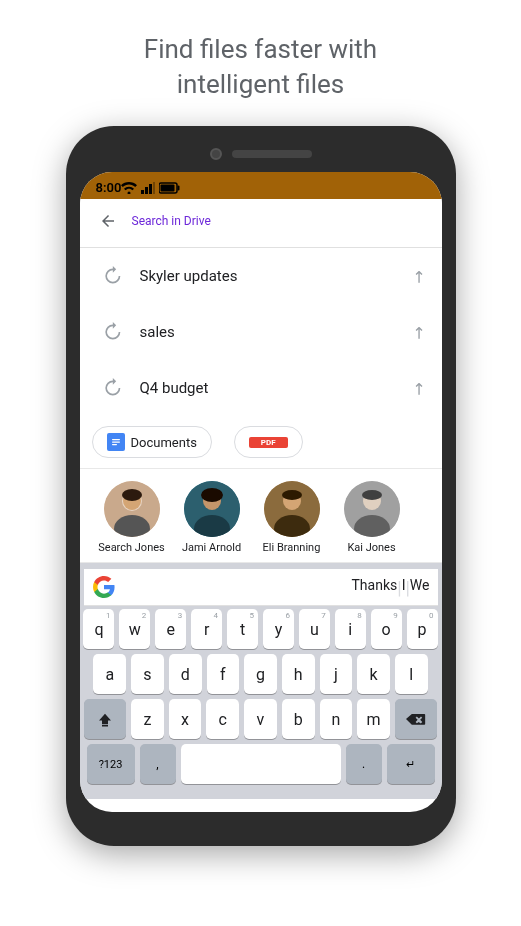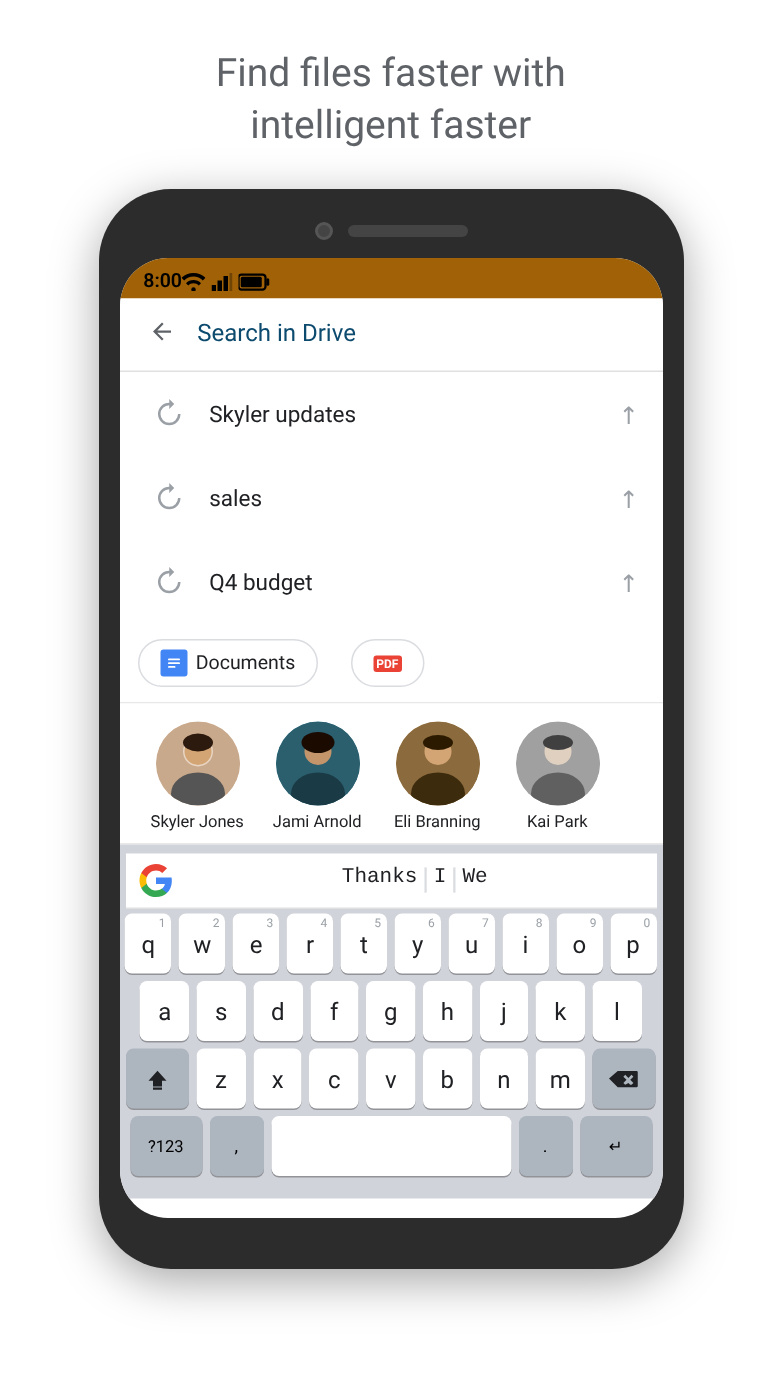--- a/index.html
+++ b/index.html
@@ -97,22 +97,22 @@
     .back-btn {
       width: 32px; height: 32px;
       display: flex; align-items: center; justify-content: center;
       cursor: pointer;
       color: #5f6368;
       font-size: 18px;
     }
     .search-input-area {
       flex: 1;
       padding: 0 8px;
-      font-size: 16px;
-      color: #0c4a6e;
+      font-size: 12px;
+      color: #6d28d9;
     }
 
     
     .suggestions {
       background: #fff;
     }
     .suggestion-item {
       display: flex;
       align-items: center;
       padding: 12px 16px;
@@ -258,21 +258,21 @@
       background: #adb5bf;
       flex: 1.3;
       max-width: 44px;
     }
   </style>
 </head>
 <body>
 
 <div class="page-header">
   <span>Find files faster with</span><br>
-  <span>intelligent faster</span>
+  <span>intelligent files</span>
 </div>
 
 <div class="phone-wrapper">
   <div class="phone">
 
     <div class="phone-top">
       <div class="phone-camera"></div>
       <div class="phone-speaker"></div>
     </div>
 
@@ -354,40 +354,40 @@
               <rect x="3" y="4" width="8" height="1.2" rx="0.6" fill="white"></rect>
               <rect x="3" y="6.5" width="8" height="1.2" rx="0.6" fill="white"></rect>
               <rect x="3" y="9" width="5" height="1.2" rx="0.6" fill="white"></rect>
             </svg>
           </div>
           <span>Documents</span>
         </div>
 
 
         <div class="chip chip-pdf">
-          <div class="chip-icon" style="background:#ea4335;color:white;border-radius:2px;padding:1px 2px;font-size:8px;font-weight:bold;width:auto;height:auto;">
+          <div class="chip-icon" style="background:#ea4335;color:white;border-radius:2px;padding:1px 12px;font-size:8px;font-weight:bold;width:auto;height:auto;">
             <span>PDF</span>
           </div>
         </div>
       </div>
 
       <div class="people-row">
         <div class="person">
           <div class="avatar avatar-skyler">
 
             <svg width="56" height="56" viewBox="0 0 56 56">
               <circle cx="28" cy="28" r="28" fill="#c9a98c"></circle>
               <circle cx="28" cy="20" r="10" fill="#e8d5c4"></circle>
               <ellipse cx="28" cy="48" rx="18" ry="14" fill="#555"></ellipse>
               <circle cx="28" cy="20" r="9" fill="#d4a574"></circle>
 
               <ellipse cx="28" cy="14" rx="10" ry="6" fill="#2c1a0e"></ellipse>
             </svg>
           </div>
-          <span class="person-name">Skyler Jones</span>
+          <span class="person-name">Search Jones</span>
         </div>
         <div class="person">
           <div class="avatar avatar-jami">
             <svg width="56" height="56" viewBox="0 0 56 56">
               <circle cx="28" cy="28" r="28" fill="#2c5f6e"></circle>
               <circle cx="28" cy="20" r="9" fill="#c4956a"></circle>
               <ellipse cx="28" cy="48" rx="18" ry="14" fill="#1a3a45"></ellipse>
               <ellipse cx="28" cy="14" rx="11" ry="7" fill="#1a0a00"></ellipse>
             </svg>
           </div>
@@ -406,37 +406,37 @@
         </div>
         <div class="person">
           <div class="avatar avatar-kai">
             <svg width="56" height="56" viewBox="0 0 56 56">
               <circle cx="28" cy="28" r="28" fill="#a0a0a0"></circle>
               <circle cx="28" cy="20" r="9" fill="#e0d0c0"></circle>
               <ellipse cx="28" cy="48" rx="18" ry="14" fill="#606060"></ellipse>
               <ellipse cx="28" cy="14" rx="10" ry="5" fill="#404040"></ellipse>
             </svg>
           </div>
-          <span class="person-name">Kai Park</span>
+          <span class="person-name">Kai Jones</span>
         </div>
       </div>
 
       <div class="keyboard">
 
         <div style="display:flex;background:#fff;padding:6px 8px;margin-bottom:3px;align-items:center;border-bottom:1px solid #e0e0e0;">
 
           <div style="width:24px;height:24px;margin-right:8px;flex-shrink:0;">
             <svg viewBox="0 0 24 24" width="24" height="24">
               <path d="M22.56 12.25c0-.78-.07-1.53-.2-2.25H12v4.26h5.92c-.26 1.37-1.04 2.53-2.21 3.31v2.77h3.57c2.08-1.92 3.28-4.74 3.28-8.09z" fill="#4285F4"></path>
               <path d="M12 23c2.97 0 5.46-.98 7.28-2.66l-3.57-2.77c-.98.66-2.23 1.06-3.71 1.06-2.86 0-5.29-1.93-6.16-4.53H2.18v2.84C3.99 20.53 7.7 23 12 23z" fill="#34A853"></path>
               <path d="M5.84 14.09c-.22-.66-.35-1.36-.35-2.09s.13-1.43.35-2.09V7.07H2.18C1.43 8.55 1 10.22 1 12s.43 3.45 1.18 4.93l3.66-2.84z" fill="#FBBC05"></path>
               <path d="M12 5.38c1.62 0 3.06.56 4.21 1.64l3.15-3.15C17.45 2.09 14.97 1 12 1 7.7 1 3.99 3.47 2.18 7.07l3.66 2.84c.87-2.6 3.3-4.53 6.16-4.53z" fill="#EA4335"></path>
             </svg>
           </div>
-          <div style="flex:1;display:flex;justify-content:center;font-family:Liberation Mono, monospace;">
+          <div style="flex:1;display:flex;justify-content:flex-end;">
             <span style="font-size:14px;color:#202124;cursor:pointer;">Thanks</span>
             <span style="color:#dadce0;font-size:18px;">|</span>
             <span style="font-size:14px;color:#202124;cursor:pointer;">I</span>
             <span style="color:#dadce0;font-size:18px;">|</span>
             <span style="font-size:14px;color:#202124;cursor:pointer;">We</span>
           </div>
         </div>
 
         <div class="key-row">
           <div class="key"><span class="number-hint">1</span>q</div>

